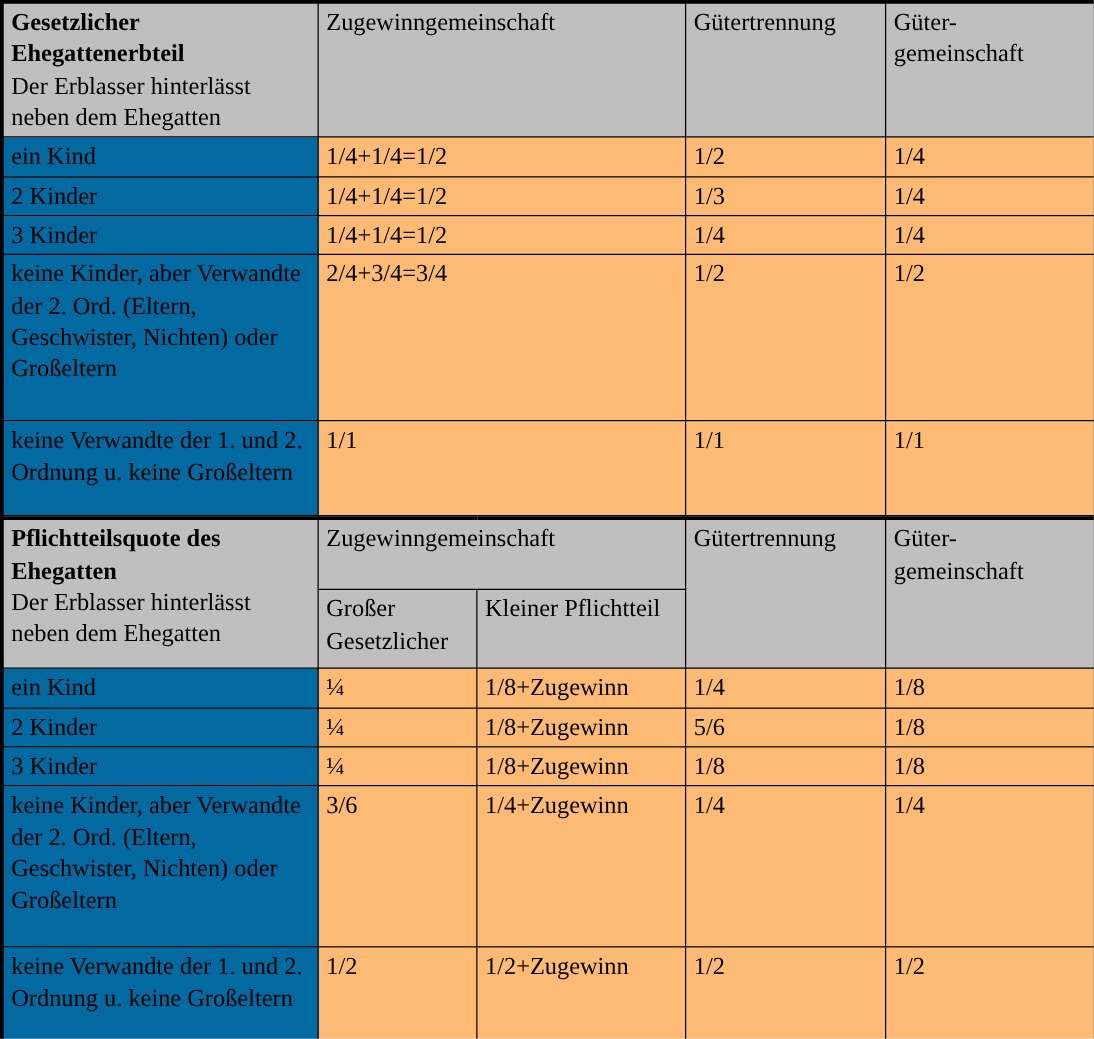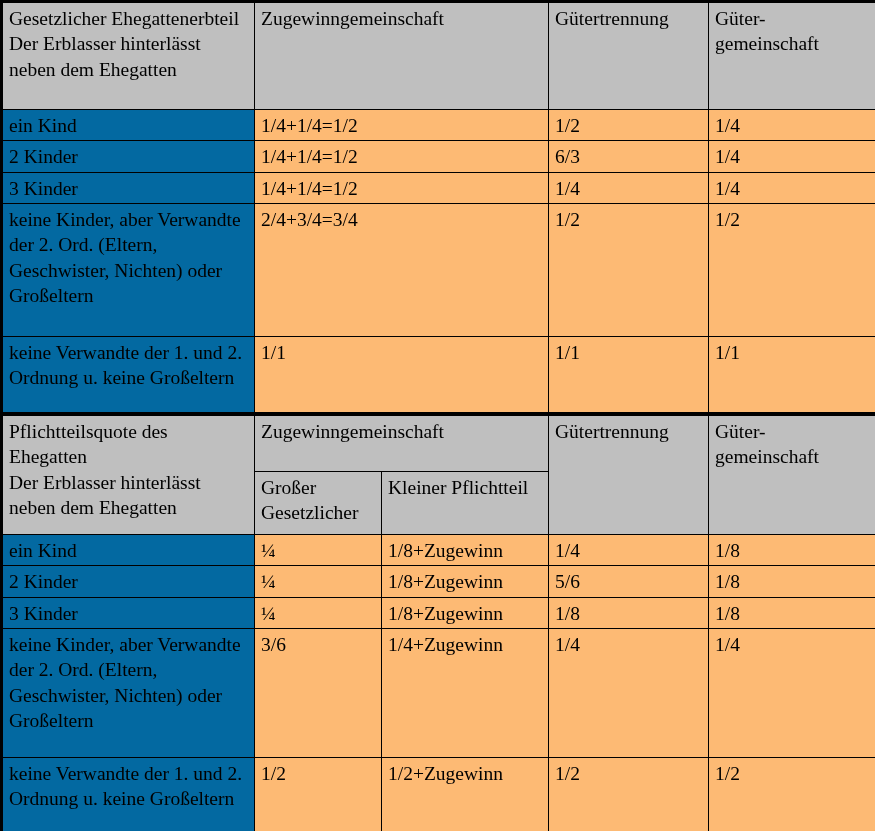--- a/index.html
+++ b/index.html
@@ -61,21 +61,21 @@
     background: #bfbfbf;
   }
   .lbl-cell {
     background: #0369a1;
   }
   .val-cell {
     background: #fdba74;
   }
 
   .hdr-title {
-    font-weight: normal;
+    font-weight: bold;
     display: block;
   }
   .hdr-sub {
     font-weight: normal;
     display: block;
   }
 
   
   .r-head1 { height: 108px; }
   .r-short { height: 29px; }
@@ -115,21 +115,21 @@
     <tbody>
       <tr class="r-short">
         <td class="lbl-cell">ein Kind</td>
         <td class="val-cell">1/4+1/4=1/2</td>
         <td class="val-cell">1/2</td>
         <td class="val-cell">1/4</td>
       </tr>
       <tr class="r-short">
         <td class="lbl-cell">2 Kinder</td>
         <td class="val-cell">1/4+1/4=1/2</td>
-        <td class="val-cell">6/3</td>
+        <td class="val-cell">1/3</td>
         <td class="val-cell">1/4</td>
       </tr>
       <tr class="r-short">
         <td class="lbl-cell">3 Kinder</td>
         <td class="val-cell">1/4+1/4=1/2</td>
         <td class="val-cell">1/4</td>
         <td class="val-cell">1/4</td>
       </tr>
       <tr class="r-tall">
         <td class="lbl-cell">keine Kinder, aber Verwandte der 2. Ord. (Eltern, Geschwister, Nichten) oder Großeltern</td>

